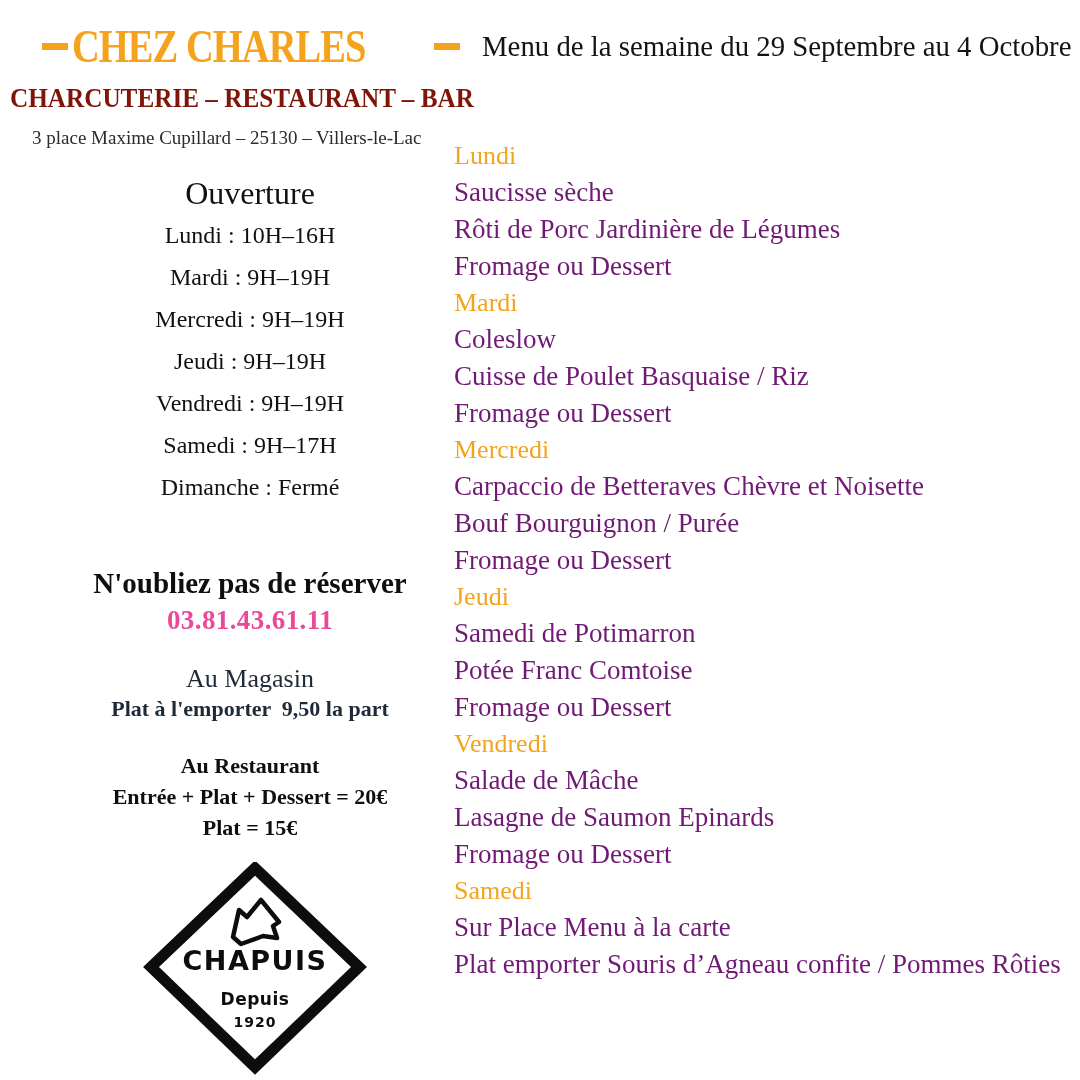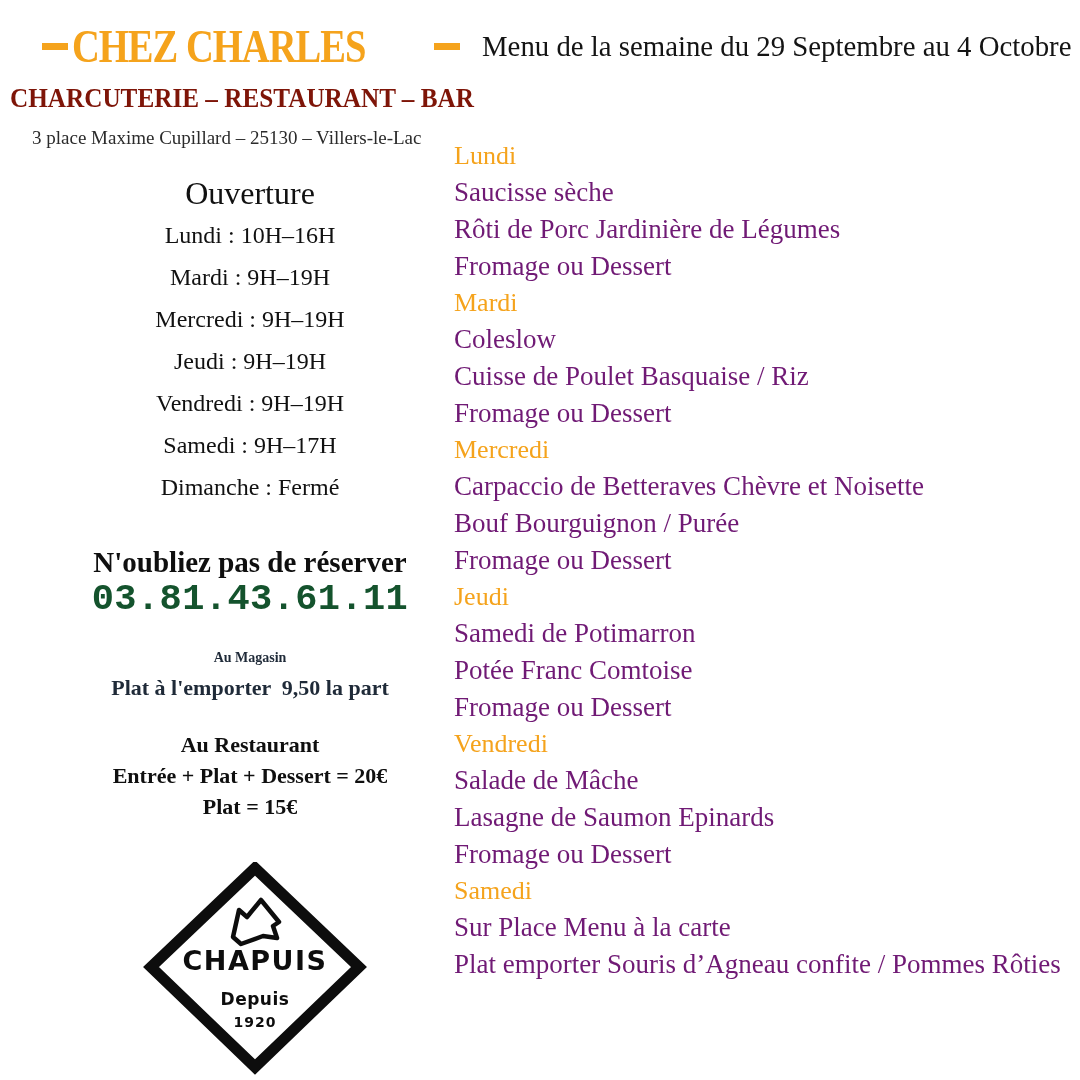--- a/index.html
+++ b/index.html
@@ -101,43 +101,42 @@
     font-family: "Liberation Serif", serif;
   }
   .hours-line {
     font-size: 24px;
     line-height: 42px;
     color: #111;
     font-family: "Liberation Serif", serif;
     white-space: nowrap;
   }
   #reserve-block {
-    margin-top: 35px;
+    margin-top: 56px;
   }
   .reserve-title {
     font-size: 29px;
     font-weight: bold;
     line-height: 38px;
     color: #0f0f0f;
   }
   .reserve-phone {
-    font-size: 37px;
+    font-size: 27px;
     font-weight: bold;
     line-height: 36px;
-    color: #14532d;
+    color: #ec4899;
     letter-spacing: 0.4px;
-    font-family: Liberation Mono, monospace;
   }
   #shop-block {
     margin-top: 26px;
     color: #1F2A38;
   }
   .shop-title {
-    font-size: 14px;
-    font-weight: bold;
+    font-size: 26px;
+    font-weight: normal;
     line-height: 30px;
   }
   .shop-line {
     font-size: 22px;
     font-weight: bold;
     line-height: 30px;
     white-space: pre;
   }
   #restaurant-block {
     margin-top: 26px;

